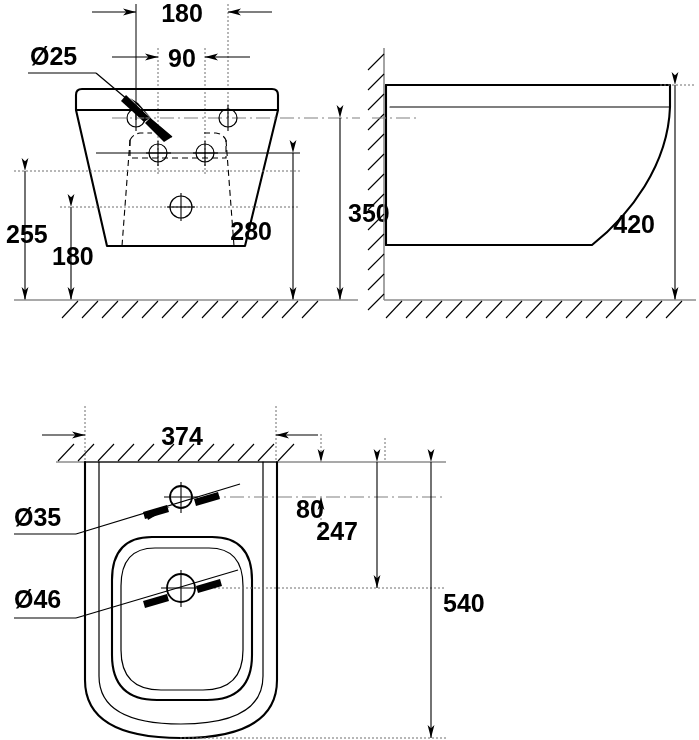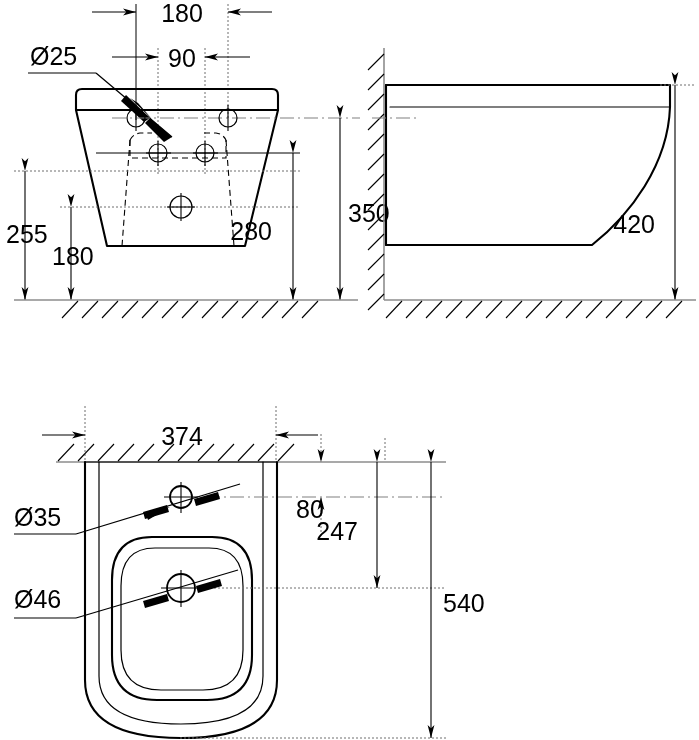--- a/index.html
+++ b/index.html
@@ -11,20 +11,21 @@
   body {
     width: 699px;
     height: 740px;
     font-family: "Liberation Sans", sans-serif;
     overflow: hidden;
   }
   #drawing-root {
     position: relative;
     width: 699px;
     height: 740px;
+    font-weight: bold;
   }
   svg.sheet {
     display: block;
     width: 699px;
     height: 740px;
   }
   text {
     font-family: "Liberation Sans", sans-serif;
     fill: #000000;
     stroke: none;

